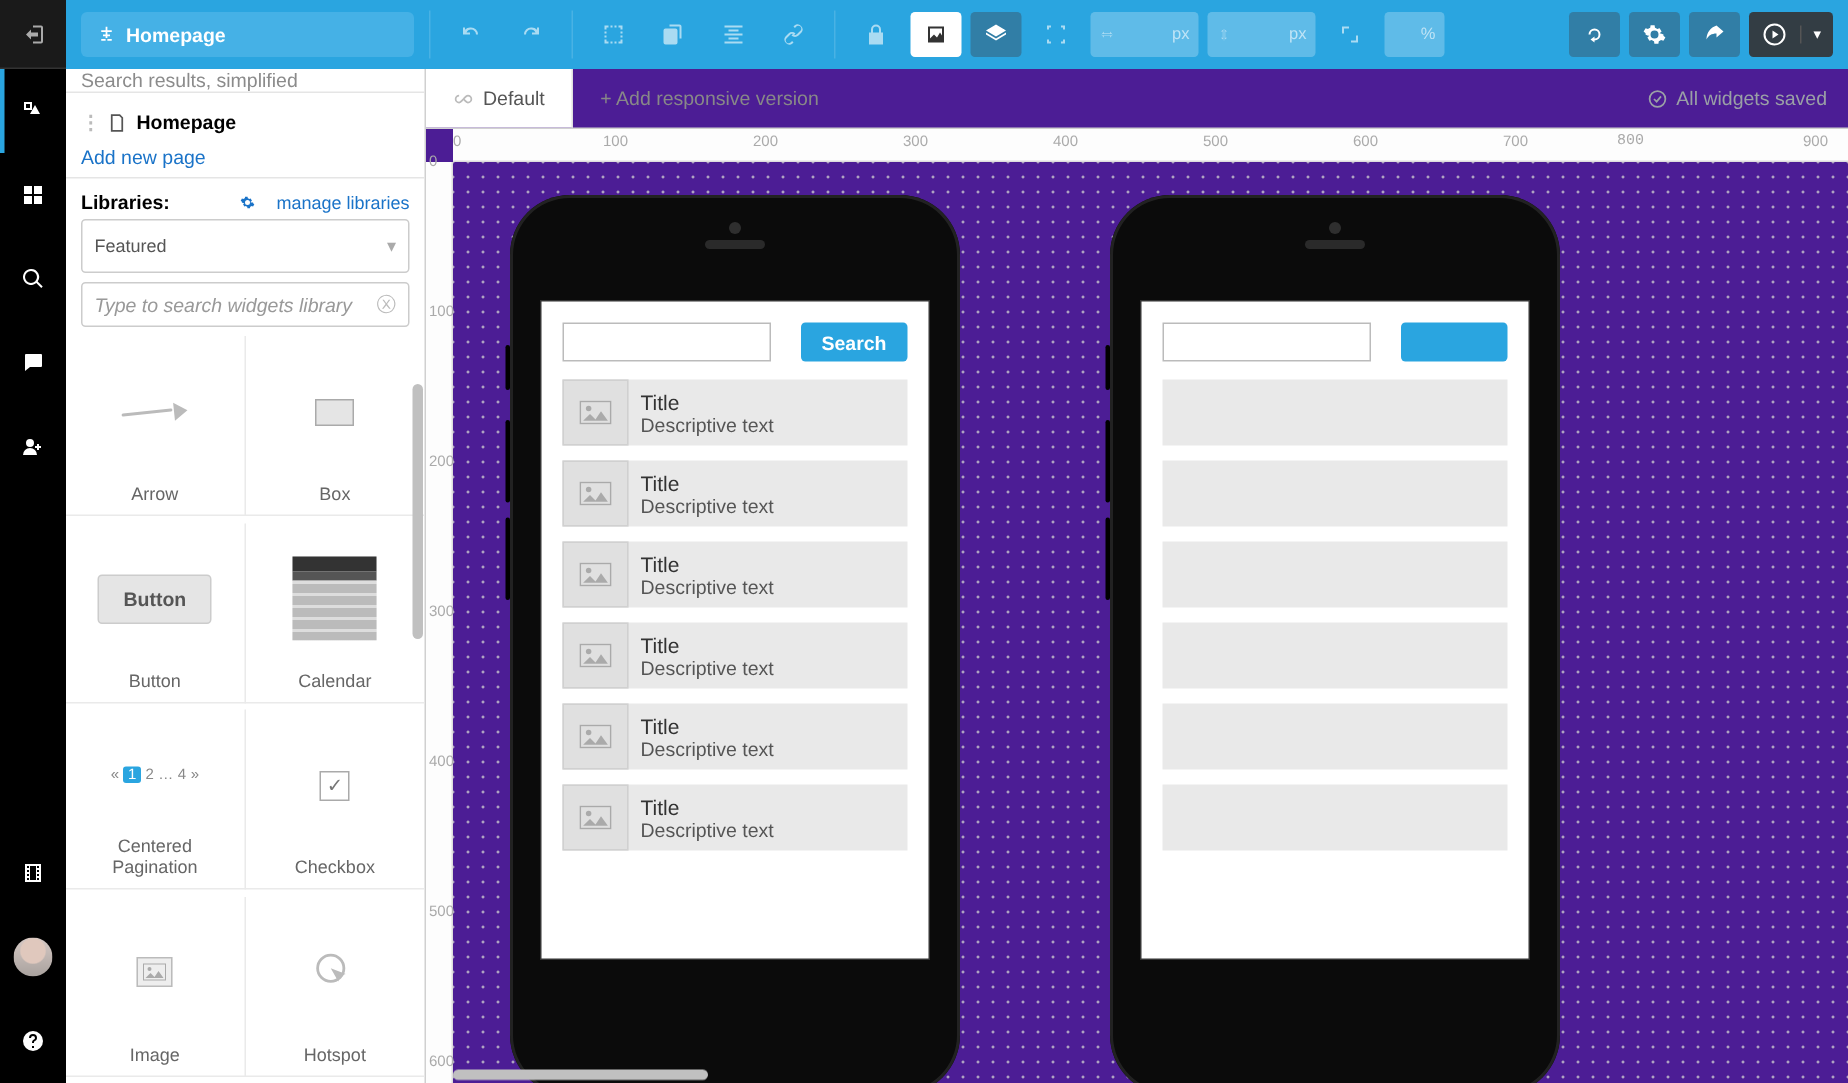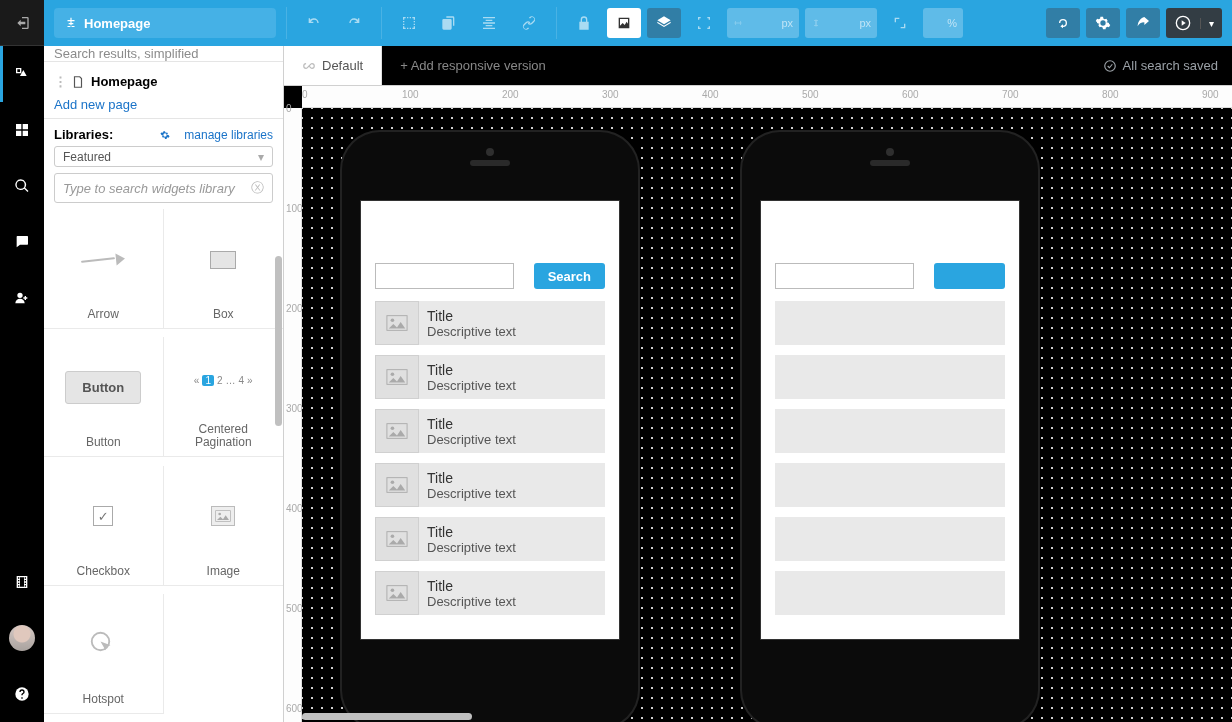--- a/index.html
+++ b/index.html
@@ -118,21 +118,21 @@
 .pagelist a { color:#1a73c8; text-decoration:none; display:block; margin-top:6px;}
 .lib-head {
   display:flex; align-items:center; justify-content:space-between;
   padding:8px 10px 4px 10px;
 }
 .lib-head .left { font-weight:700; }
 .lib-head .right { font-size:12px; color:#1a73c8; display:flex; align-items:center; gap:14px; cursor:pointer;}
 .selectlike {
   margin:0 10px 6px 10px;
   border:1px solid #ccc; border-radius:3px;
-  height:21px; display:flex; align-items:center; padding:0 8px;
+  height:36px; display:flex; align-items:center; padding:0 8px;
   font-size:12px; color:#555;
   justify-content:space-between;
 }
 .searchlib {
   margin:0 10px 6px 10px;
   border:1px solid #ccc; border-radius:3px;
   height:30px; display:flex; align-items:center; padding:0 8px;
   font-size:13px; color:#999; font-style:italic;
   justify-content:space-between;
 }
@@ -172,21 +172,21 @@
 .img-shape { width:24px; height:20px; border:1px solid #bbb; background:#eee; display:flex; align-items:center; justify-content:center; color:#999; font-size:11px;}
 .leftpanel .vscroll {
   position:absolute; right:1px; top:210px; width:7px; height:170px;
   background:#c0c0c0; border-radius:4px;
 }
 
 
 .canvas {
   position:absolute;
   left:284px; top:46px; right:0; bottom:0;
-  background:#000000;
+  background:#4c1d95;
 }
 .version-bar {
   height:40px; border-bottom:1px solid #d0d0d0;
   display:flex; align-items:center;
   color:#777; font-size:13px;
 }
 .version-bar .vtab { padding:0 18px; height:100%; display:flex; align-items:center; gap:6px; border-right:1px solid #e0e0e0;}
 .version-bar .vtab.active{ color:#555; background:#fff;}
 .version-bar .add { padding:0 18px; color:#888;}
 .version-bar .status { margin-left:auto; padding-right:14px; color:#9aa0a6; display:flex; gap:6px; align-items:center;}
@@ -227,21 +227,21 @@
 .phone .cam { position:absolute; top:18px; left:50%; transform:translateX(-50%); width:8px; height:8px; background:#2f2f2f; border-radius:50%;}
 .phone .side1{position:absolute;left:-3px;top:100px;width:3px;height:30px;background:#000;border-radius:2px;}
 .phone .side2{position:absolute;left:-3px;top:150px;width:3px;height:55px;background:#000;border-radius:2px;}
 .phone .side3{position:absolute;left:-3px;top:215px;width:3px;height:55px;background:#000;border-radius:2px;}
 .phone .screen {
   position:absolute; top:70px; left:20px; right:20px; height:440px;
   background:#fff;
   border:1px solid #333;
 }
 .screen .pad { padding:14px; height:100%;}
-.srch-row { display:flex; gap:20px; margin-bottom:12px;margin-top:48px;}
+.srch-row { display:flex; gap:20px; margin-bottom:12px;}
 .srch-row .inp {
   flex:1; height:26px; border:1px solid #bbb; background:#fff;
 }
 .srch-row .sbtn {
   height:26px; padding:0 14px; background:#2aa5e0; color:#fff;
   display:flex; align-items:center; border-radius:3px;
   font-weight:700; font-size:13px;
 }
 .list-item {
   display:flex; gap:8px; background:#e9e9e9; margin-bottom:10px;
@@ -467,20 +467,30 @@
         <div class="widget-preview">
           <div class="box-shape"></div>
         </div>
         <div class="widget-label">Box</div>
       </div>
       <div class="widget-cell">
         <div class="widget-preview">
           <div class="btn-shape">Button</div>
         </div>
         <div class="widget-label">Button</div>
+      </div>
+      <div class="widget-cell">
+        <div class="widget-preview">
+          <div class="cal-shape">
+            <div class="top"></div>
+            <div class="mid"></div>
+            <div class="body"></div>
+          </div>
+        </div>
+        <div class="widget-label">Calendar</div>
       </div>
       <div class="widget-cell">
         <div class="widget-preview">
           <div class="pag-shape">
             <span>«</span>
             <span class="cur">1</span>
             <span>2</span>
             <span>…</span>
             <span>4</span>
             <span>»</span>
@@ -530,34 +540,34 @@
       <span>Default</span>
     </div>
     <div class="add">
       <span>+ Add responsive version</span>
     </div>
     <div class="status">
       <svg class="ico sm chk" viewBox="0 0 24 24">
           <circle cx="12" cy="12" r="9" fill="none" stroke="#9aa0a6" stroke-width="2"></circle>
           <path d="M8 12l3 3 5-6" fill="none" stroke="#9aa0a6" stroke-width="2"></path>
         </svg>
-      <span>All search saved</span>
+      <span>All widgets saved</span>
     </div>
   </div>
 
   <div class="rulebar-h" id="ruler-h">
       <span style="left: 0px;">0</span>
       <span style="left: 100px;">100</span>
       <span style="left: 200px;">200</span>
       <span style="left: 300px;">300</span>
       <span style="left: 400px;">400</span>
       <span style="left: 500px;">500</span>
       <span style="left: 600px;">600</span>
       <span style="left: 700px;">700</span>
-      <span style="left: 800px;">800</span>
+      <span style="left: 776px; font-family: Liberation Mono, monospace;">800</span>
       <span style="left: 900px;">900</span>
     </div>
   <div class="rulebar-v" id="ruler-v">
       <span style="top: 0px;">0</span>
       <span style="top: 100px;">100</span>
       <span style="top: 200px;">200</span>
       <span style="top: 300px;">300</span>
       <span style="top: 400px;">400</span>
       <span style="top: 500px;">500</span>
       <span style="top: 600px;">600</span>

